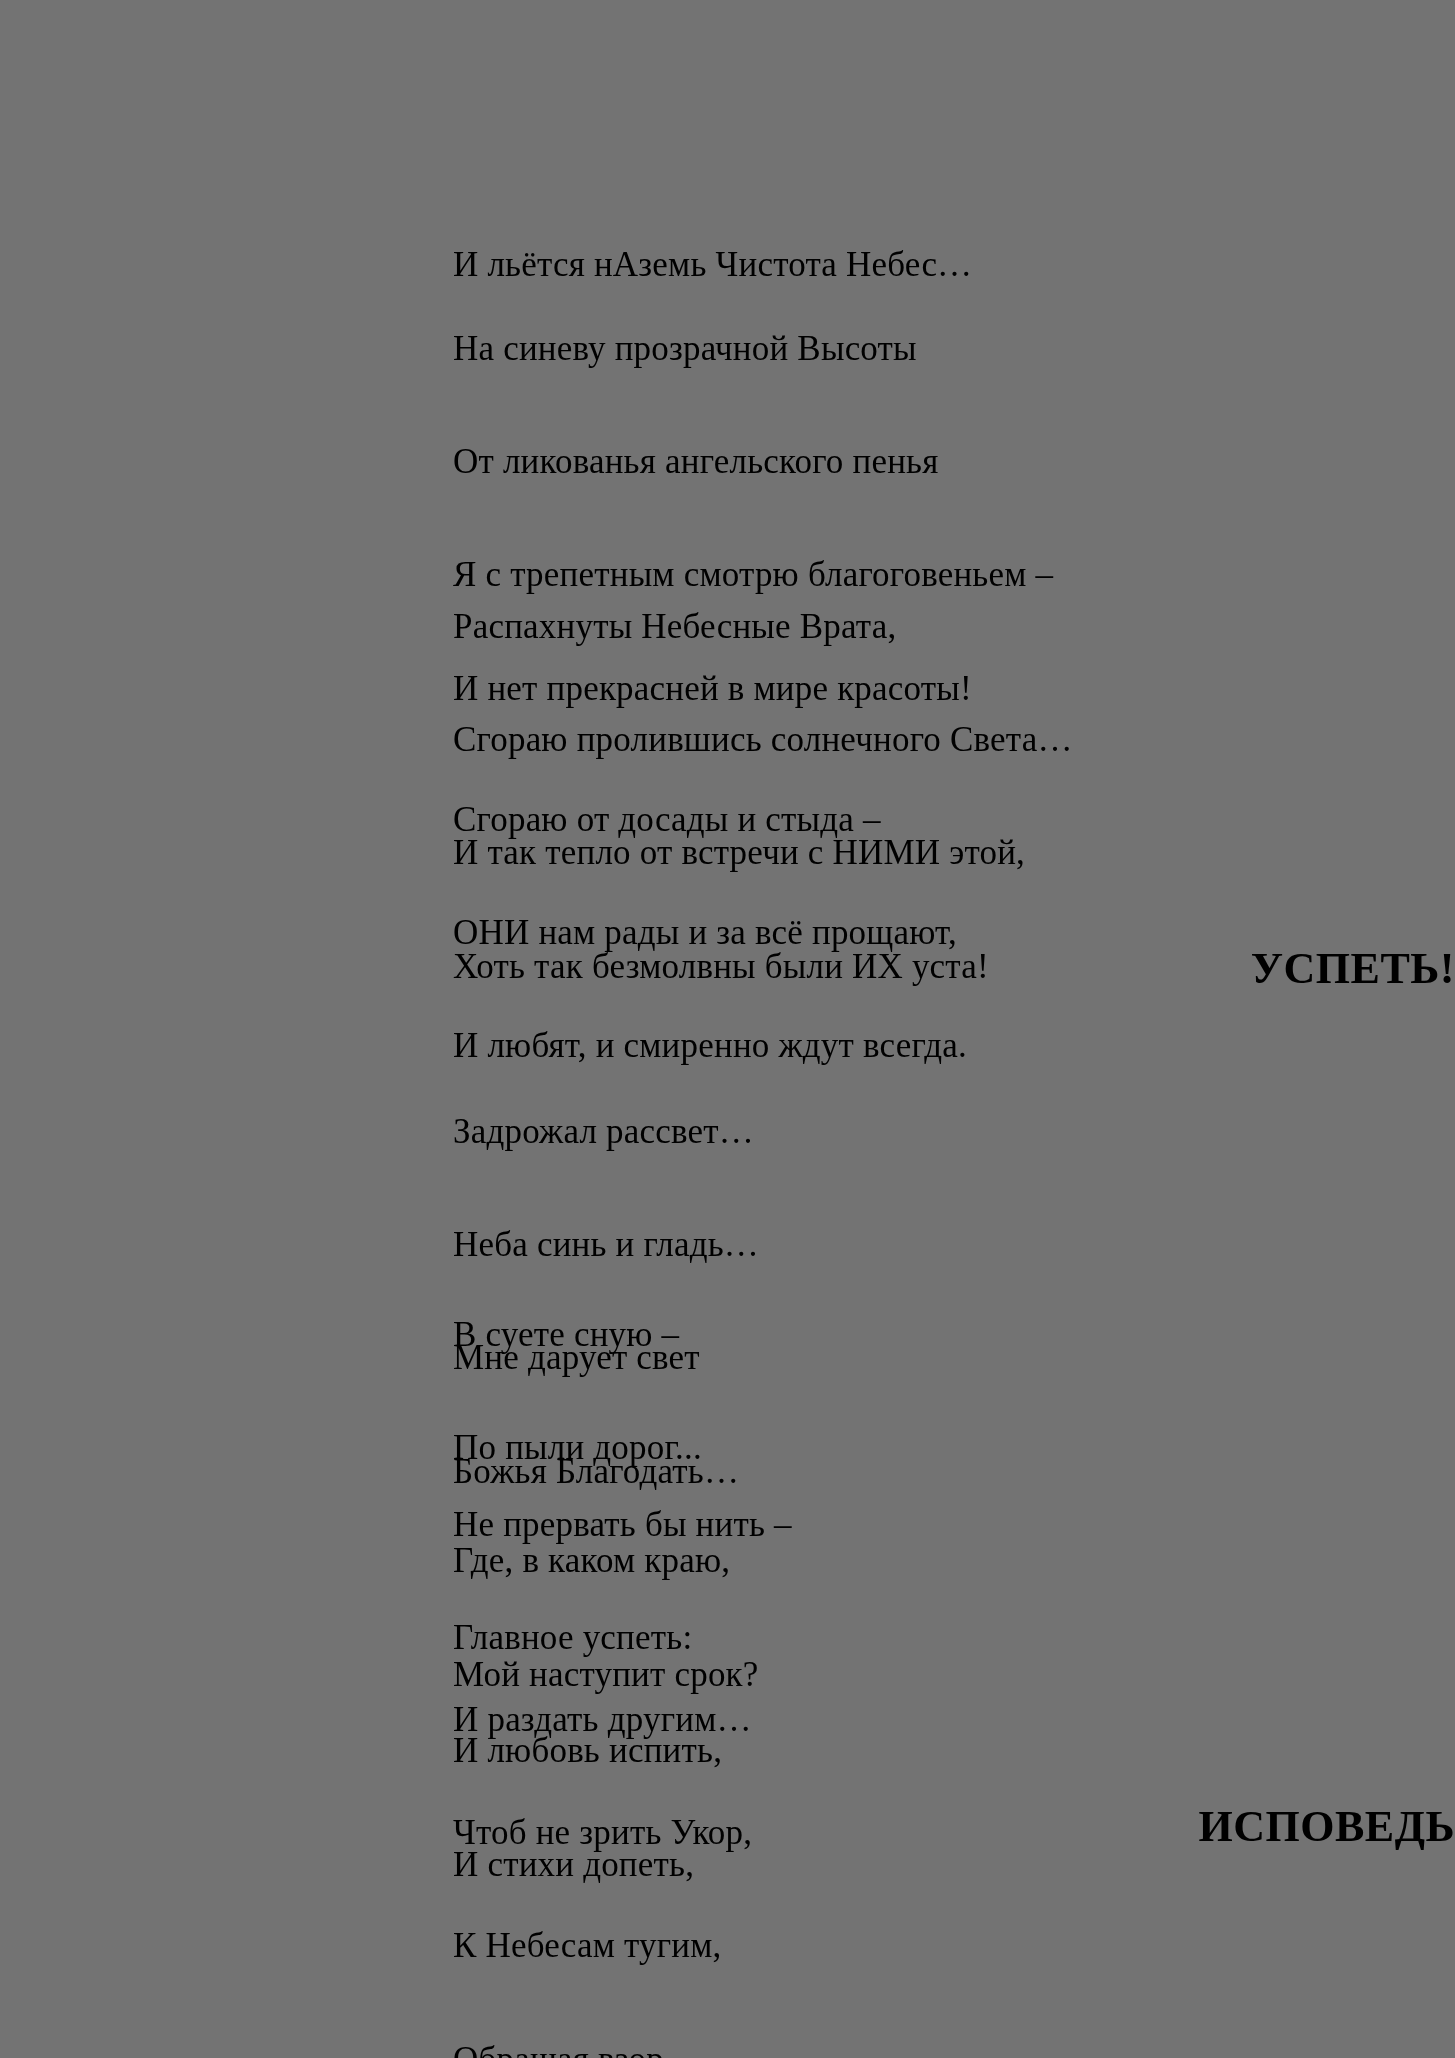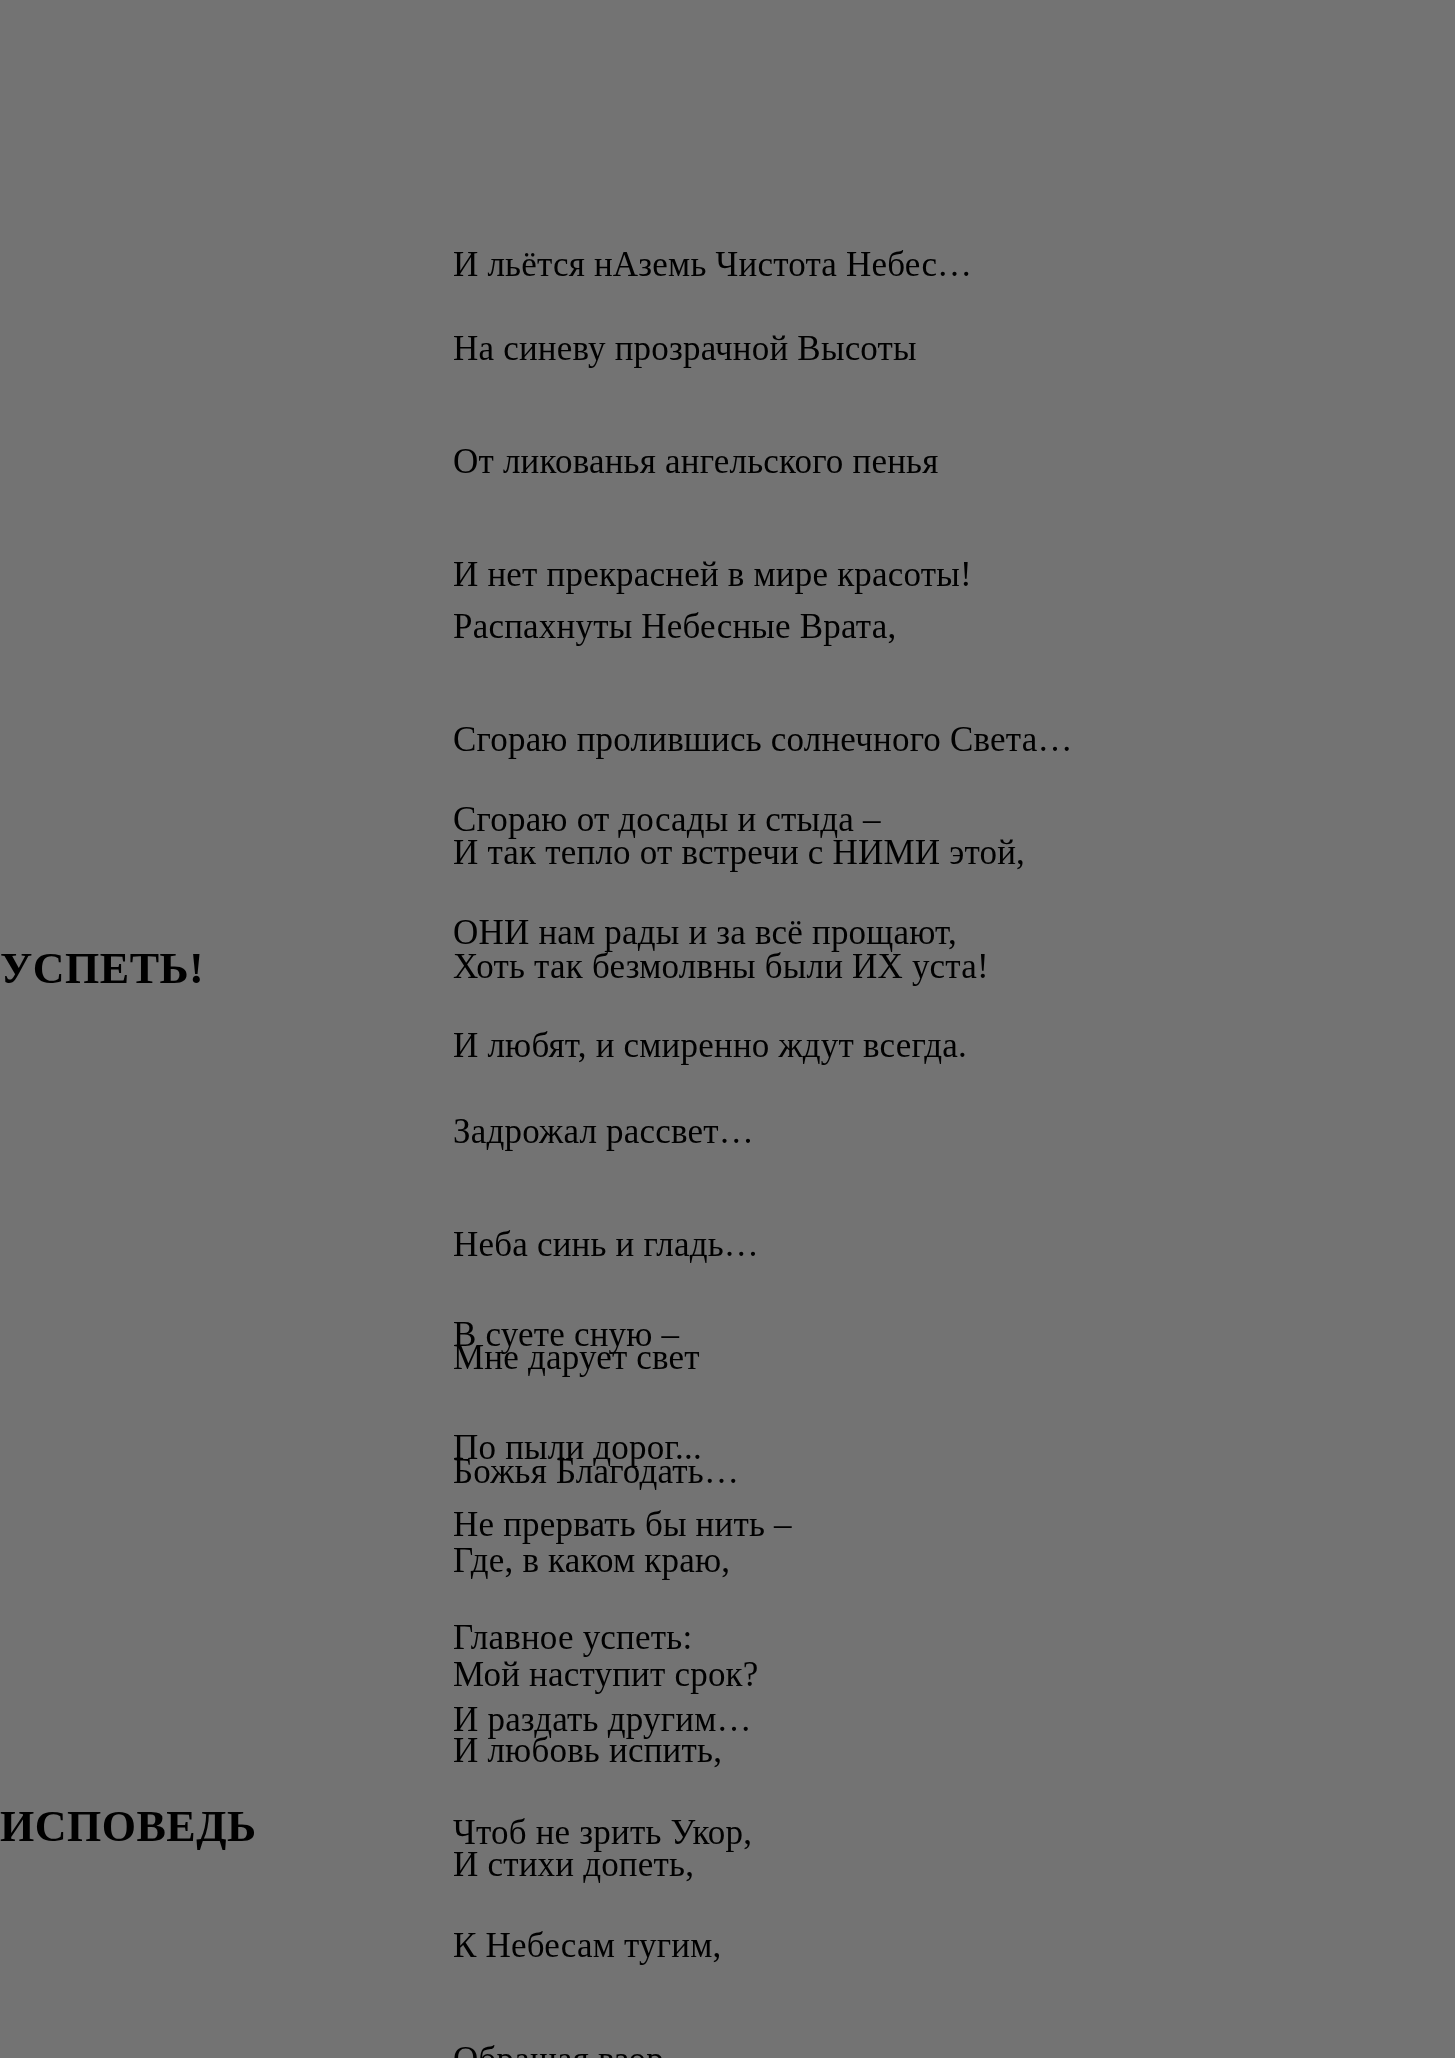--- a/index.html
+++ b/index.html
@@ -24,39 +24,40 @@
     white-space: pre;
     letter-spacing: 0.2px;
   }
   .poem-line {
     display: block;
   }
   .heading {
     position: absolute;
     left: 0;
     width: 1455px;
-    text-align: left;
+    text-align: right;
     font-weight: bold;
     font-size: 44px;
     line-height: 50px;
     letter-spacing: 0.5px;
   }
 </style>
 </head>
 <body>
 
 <div class="page">
 
   <div class="stanza" style="top:170px">
     <span class="poem-line">И льётся нАземь Чистота Небес…</span>
   </div>
 
   <div class="stanza" style="top:254px">
     <span class="poem-line">На синеву прозрачной Высоты</span>
     <span class="poem-line">От ликованья ангельского пенья</span>
+    <span class="poem-line">Я с трепетным смотрю благоговеньем –</span>
     <span class="poem-line">И нет прекрасней в мире красоты!</span>
   </div>
 
   <div class="stanza" style="top:532px">
     <span class="poem-line">Распахнуты Небесные Врата,</span>
     <span class="poem-line">Сгораю пролившись солнечного Света…</span>
     <span class="poem-line">И так тепло от встречи с НИМИ этой,</span>
     <span class="poem-line">Хоть так безмолвны были ИХ уста!</span>
   </div>
 

